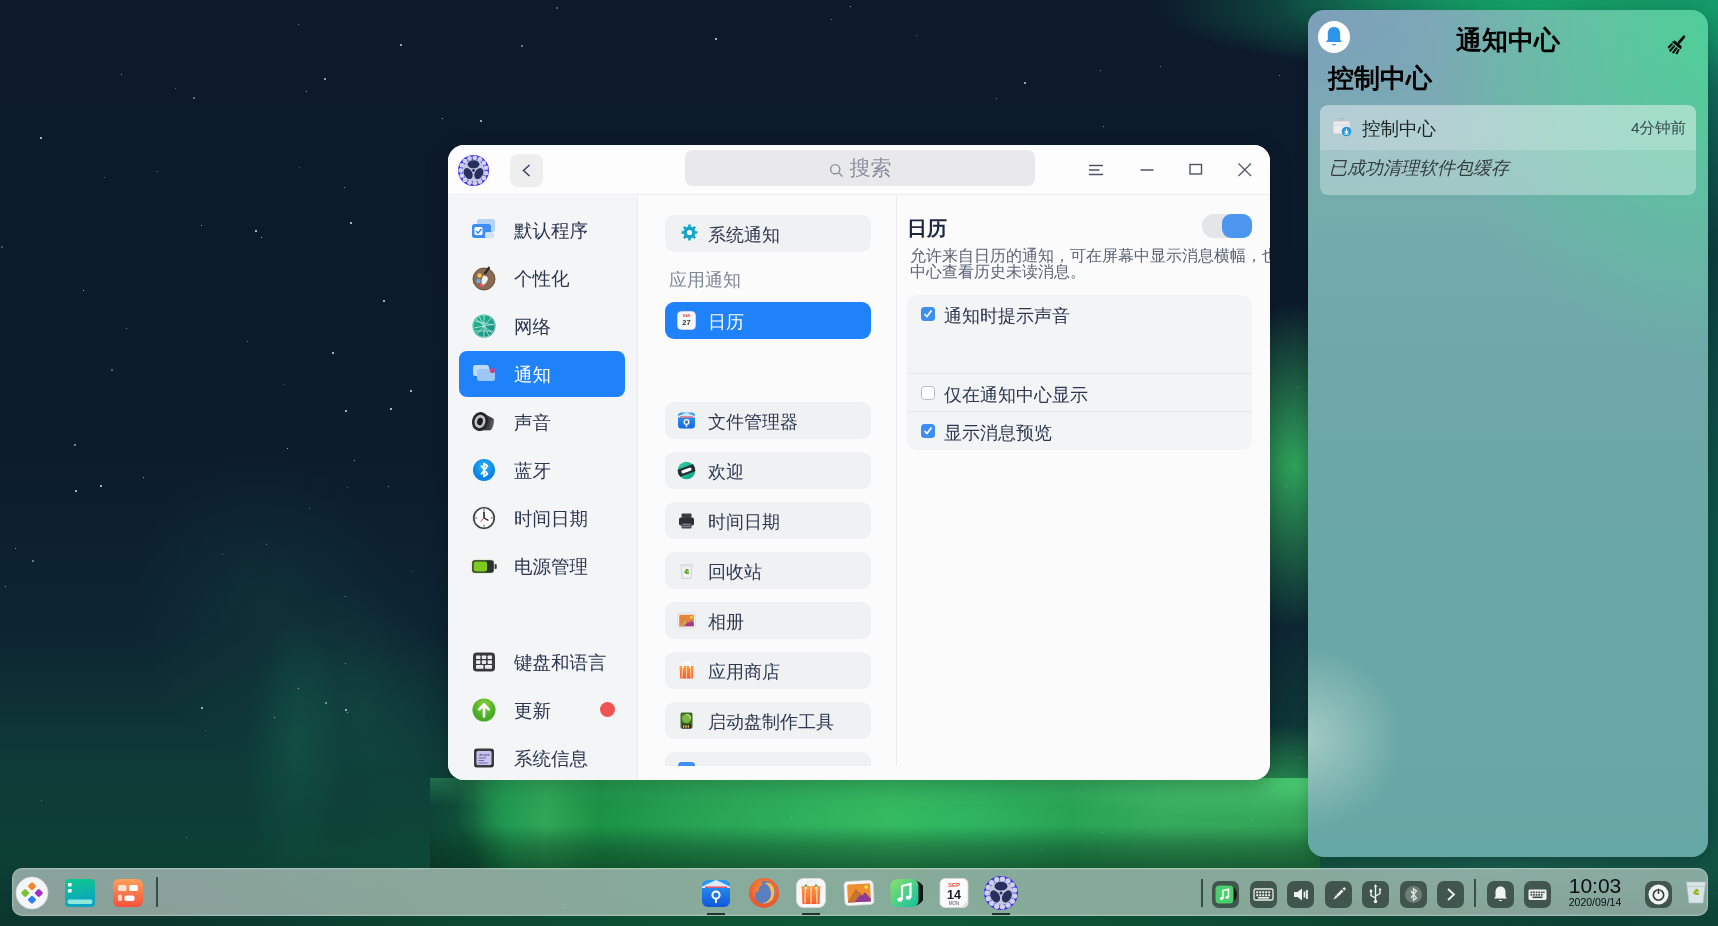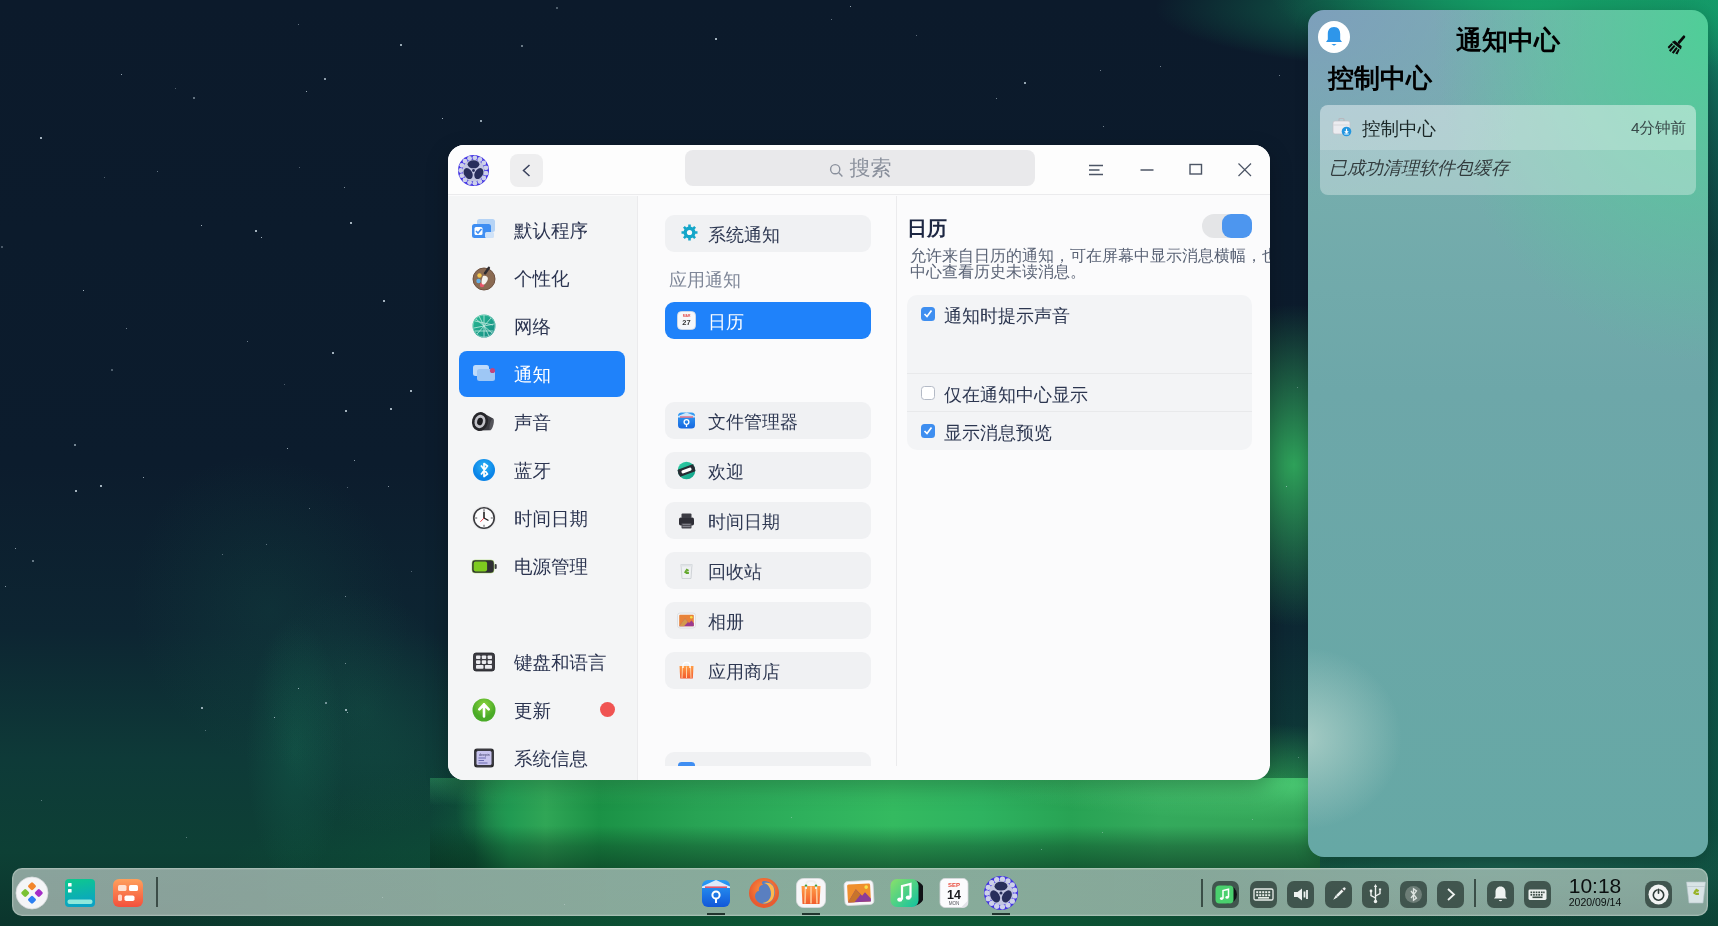--- a/index.html
+++ b/index.html
@@ -502,20 +502,34 @@
               </linearGradient>
             </defs>
 <path d="M3.5 6 L17.5 6 L16.8 18.5 L4.2 18.5 Z" fill="url(#stg)"></path>
 <g stroke="#ffd2a8" stroke-width="1">
               <path d="M6.5 6.5 L6 18 M10.5 6.5 L10.5 18 M14.5 6.5 L15 18"></path>
             </g>
 <path d="M7 8 L7 5.5 Q7 2.5 10.5 2.5 Q14 2.5 14 5.5 L14 8" fill="none" stroke="#fff" stroke-width="1.3"></path>
           </svg></span>
         <span class="lab">应用商店</span>
       </div>
+      <div class="mrow" style="top:506px">
+        <span class="ic"><svg width="21" height="21" viewBox="0 0 21 21">
+            <rect x="4.5" y="2.5" width="12" height="16" rx="1.5" fill="#3a6b1f"></rect>
+<circle cx="10.5" cy="8.5" r="4.6" fill="#7ab648"></circle>
+<path d="M10.5 4.5 A4 4 0 0 1 14.5 8.5" stroke="#d6e8b0" stroke-width="1.2" fill="none"></path>
+<rect x="6" y="14.5" width="9" height="4" fill="#1d1d1f"></rect>
+<g fill="#e8c84a">
+              <rect x="6.8" y="15.3" width="1.6" height="2.4"></rect>
+              <rect x="9.2" y="15.3" width="1.6" height="2.4"></rect>
+              <rect x="11.6" y="15.3" width="1.6" height="2.4"></rect>
+            </g>
+          </svg></span>
+        <span class="lab">启动盘制作工具</span>
+      </div>
       <div class="mrow" style="top:556px">
         <span class="ic"><svg width="21" height="21" viewBox="0 0 21 21">
             <rect x="2" y="2" width="17" height="17" rx="3.5" fill="#3f8ef2"></rect>
 <path d="M2 10 L19 10 L19 19 L2 19 Z" fill="#7db8f7"></path>
           </svg></span>
         <span class="lab"></span>
       </div>
       <div id="applab">应用通知</div>
     </div>
   <div id="rightcol">
@@ -790,21 +804,21 @@
           <rect x="19.2" y="10.5" width="1.4" height="1.7"></rect>
           <rect x="6.5" y="13" width="1.7" height="1.7"></rect>
           <rect x="9.1" y="13" width="1.7" height="1.7"></rect>
           <rect x="11.7" y="13" width="1.7" height="1.7"></rect>
           <rect x="14.3" y="13" width="1.7" height="1.7"></rect>
           <rect x="16.9" y="13" width="1.7" height="1.7"></rect>
           <rect x="8.5" y="15.5" width="10" height="1.6"></rect>
         </g>
       </svg></span>
     <div id="clock">
-      <div class="t">10:18</div>
+      <div class="t">10:03</div>
       <div class="d">2020/09/14</div>
     </div>
     <span class="tray" style="left:1632px;border-radius:8px"><svg width="27" height="27" viewBox="0 0 27 27">
         <circle cx="13.5" cy="13.5" r="10" fill="#f2f4f3"></circle>
         <circle cx="13.5" cy="14" r="5.2" fill="none" stroke="#2e3c38" stroke-width="1.6"></circle>
         <rect x="12.6" y="6.5" width="1.8" height="6" rx="0.9" fill="#f2f4f3"></rect>
         <rect x="12.7" y="7.5" width="1.6" height="5.5" rx="0.8" fill="#2e3c38"></rect>
       </svg></span>
     <span style="position:absolute;left:1671px;top:10px"><svg width="24" height="25" viewBox="0 0 24 25">
         <path d="M2.5 3 L21.5 3 L19 24 L5 24 Z" fill="rgba(235,242,246,0.82)" stroke="rgba(180,195,200,0.8)" stroke-width="0.8"></path>

